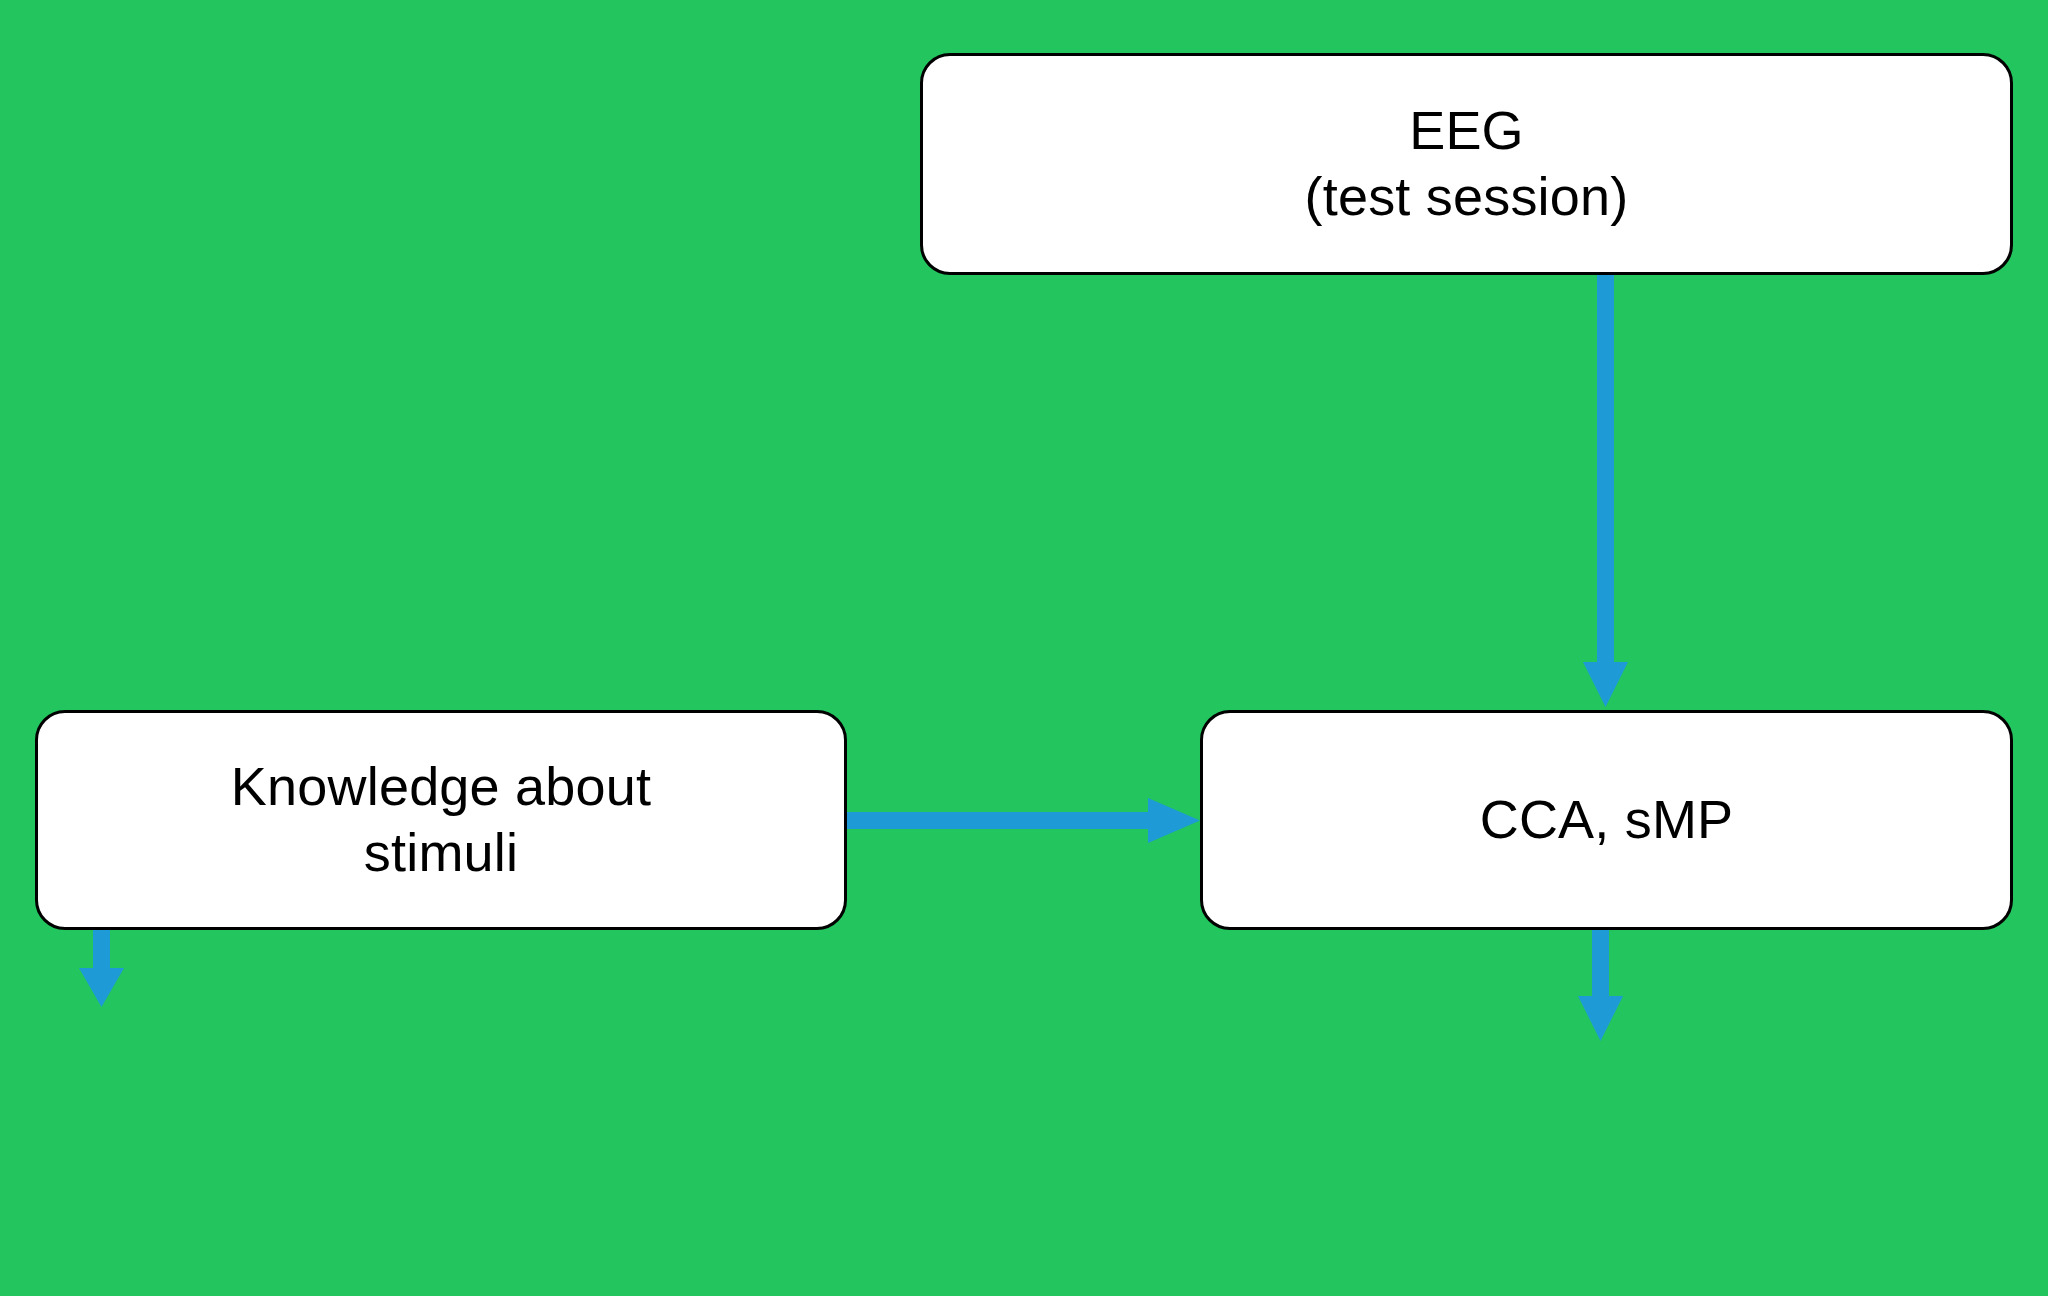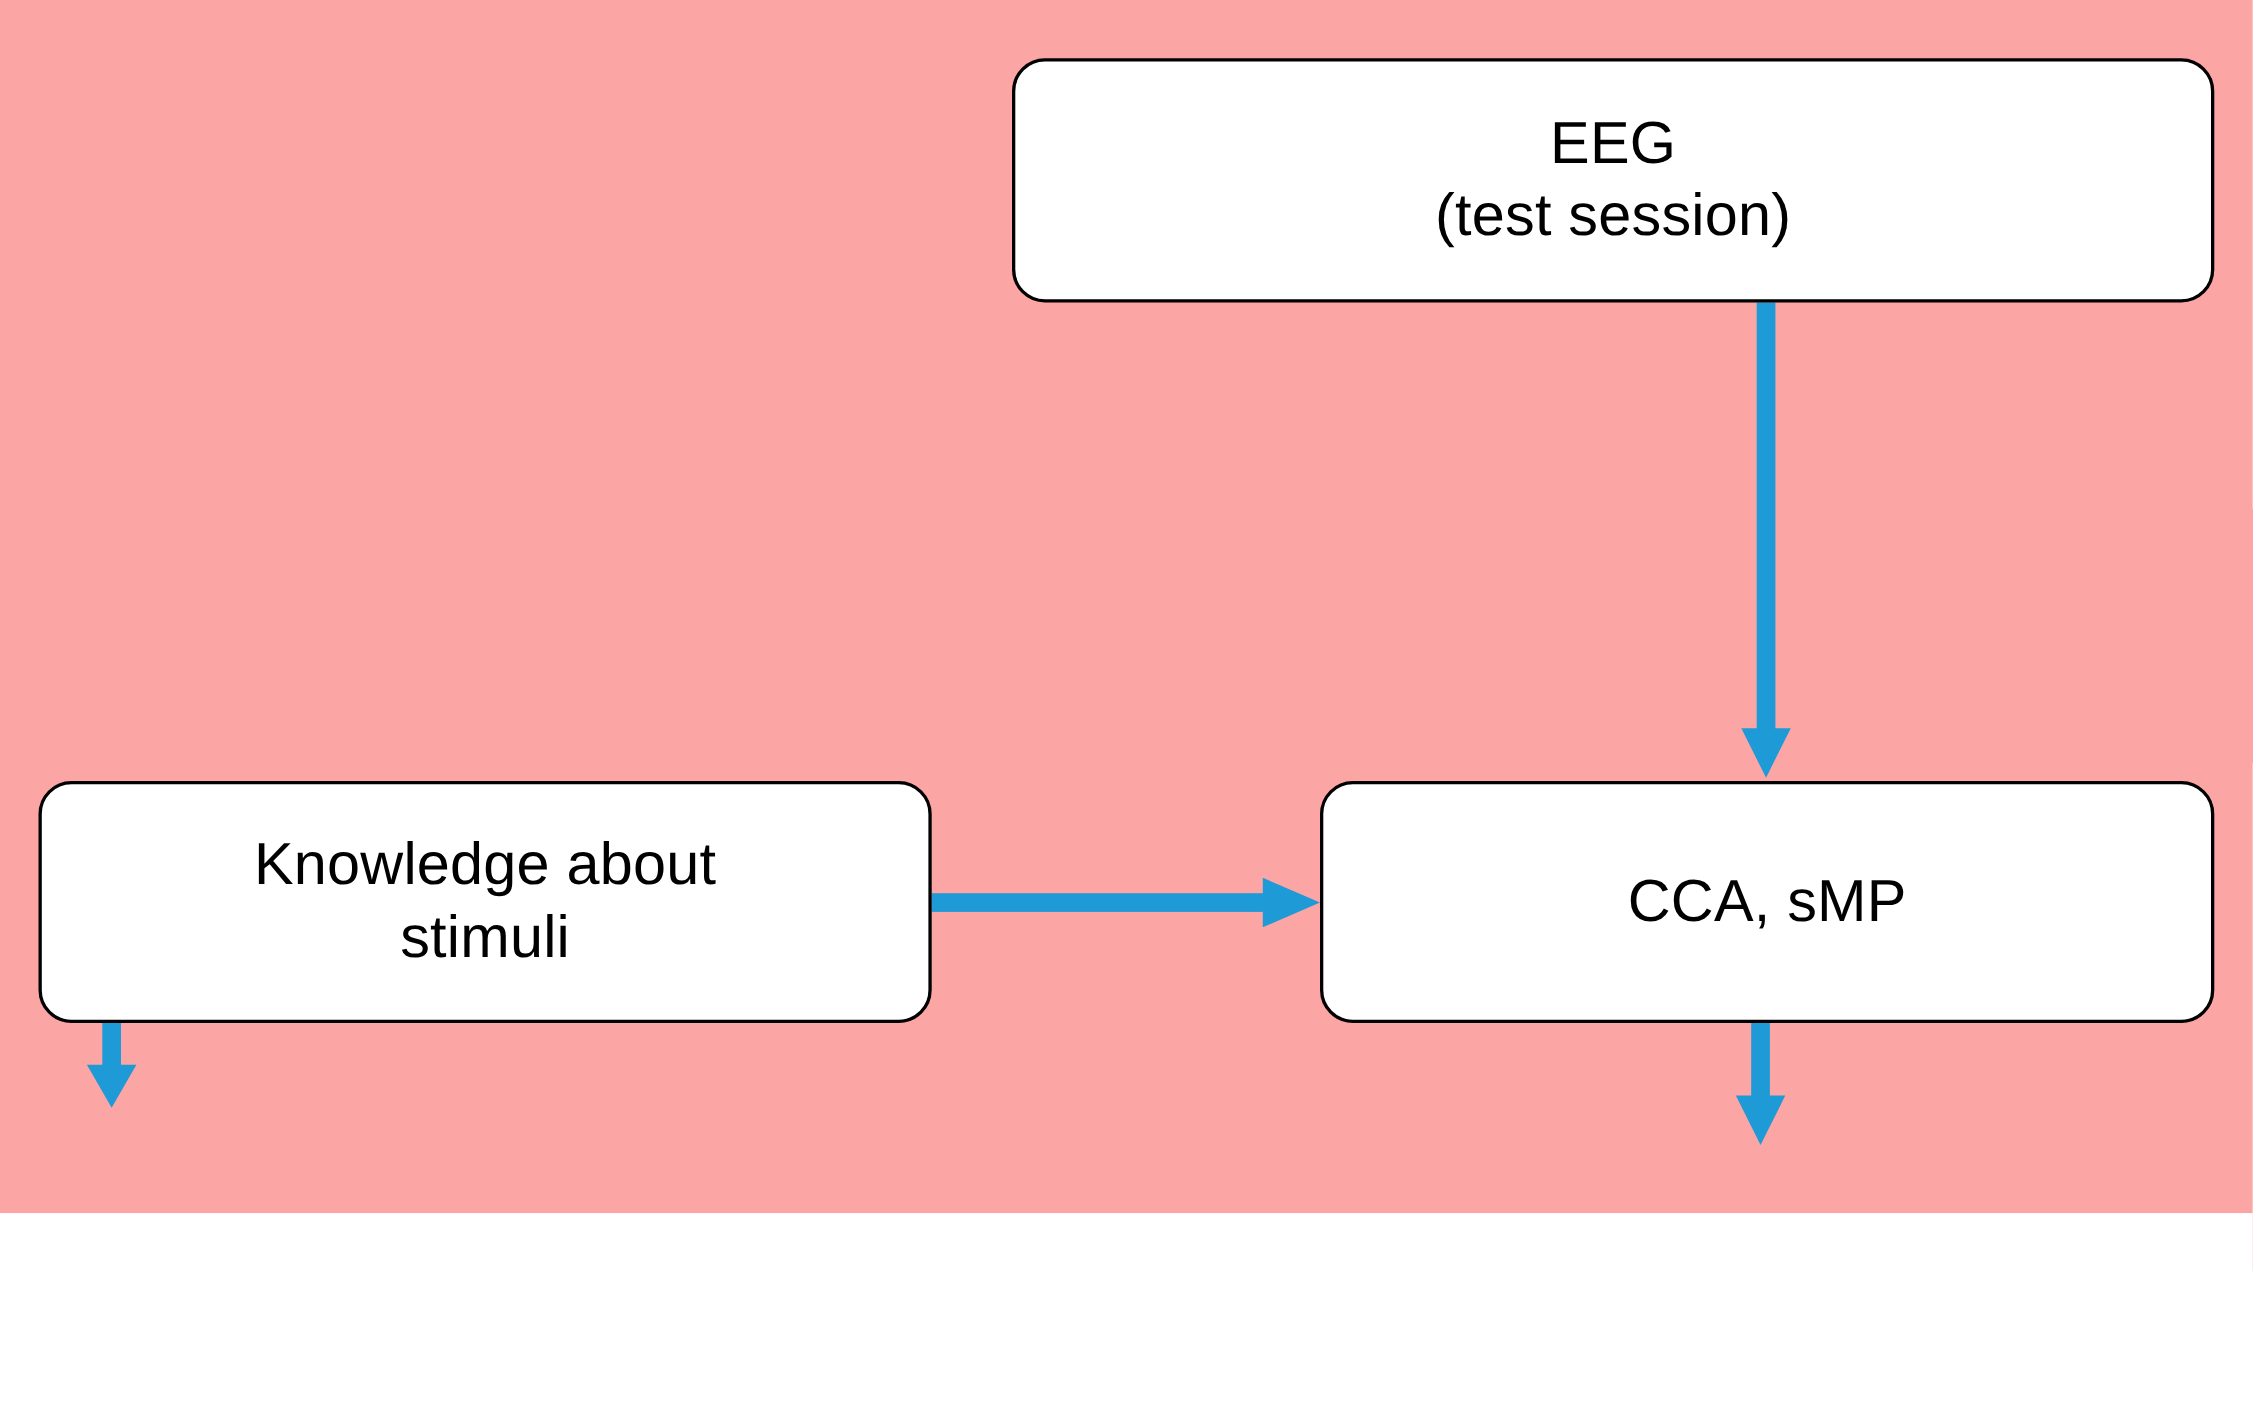--- a/index.html
+++ b/index.html
@@ -4,22 +4,22 @@
 <title>Flowchart</title>
 <style>
   html, body {
     margin: 0;
     padding: 0;
     background: #ffffff;
   }
   #canvas {
     position: relative;
     width: 2048px;
-    height: 1103px;
-    background: #fca5a5;
+    height: 1296px;
+    background: #22c55e;
     overflow: hidden;
     font-family: "Liberation Sans", sans-serif;
     text-decoration: underline;
   }
   .node {
     position: absolute;
     box-sizing: border-box;
     background: #ffffff;
     border: 3px solid #000000;
     border-radius: 30px;

